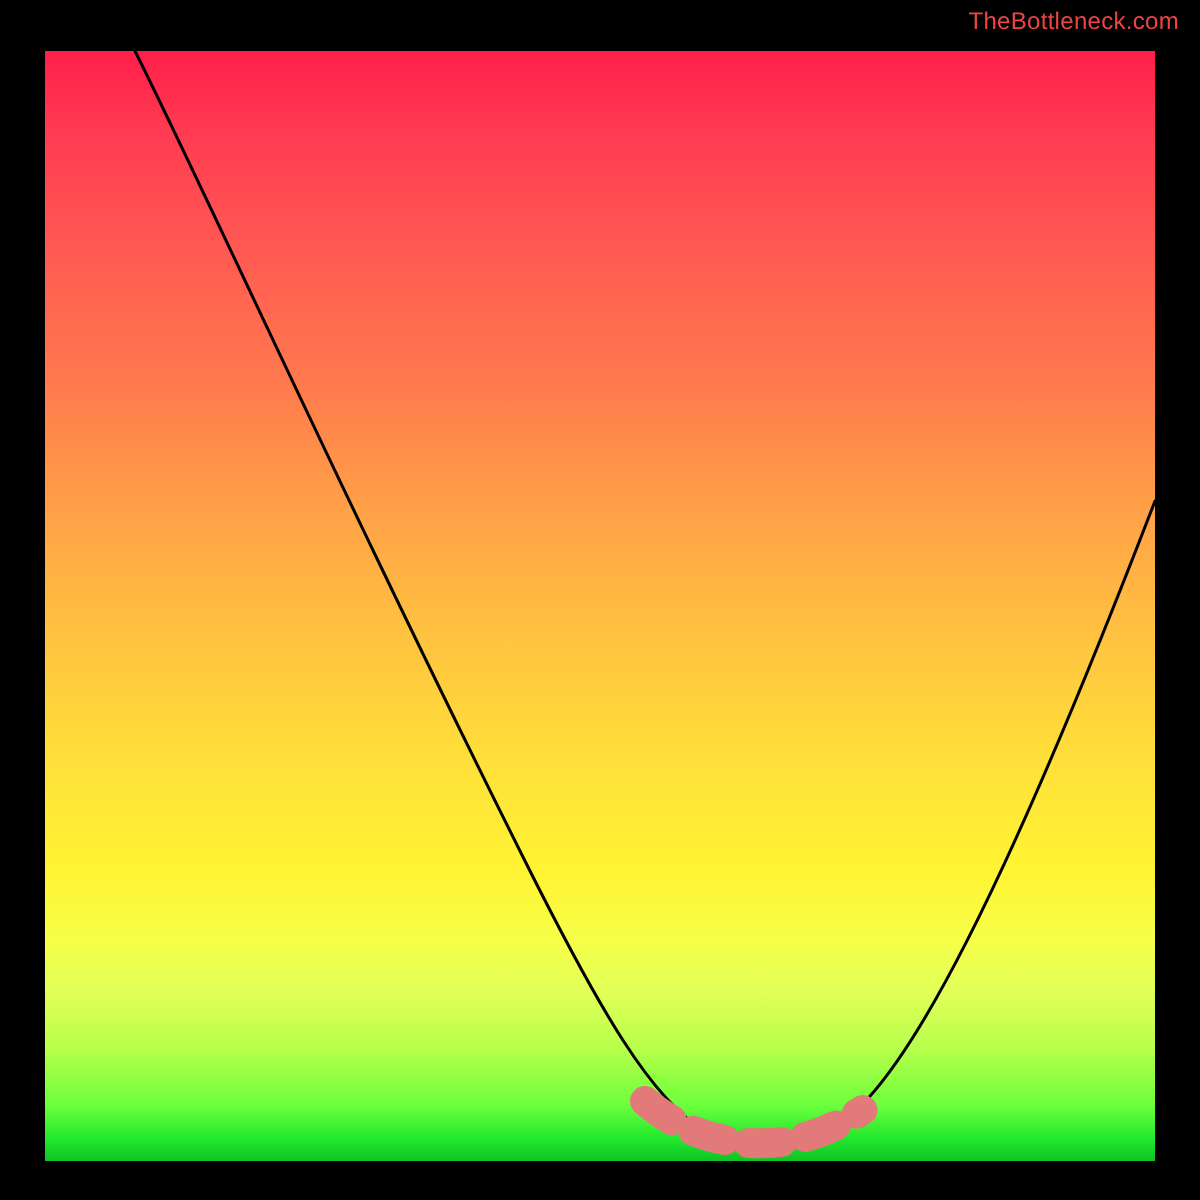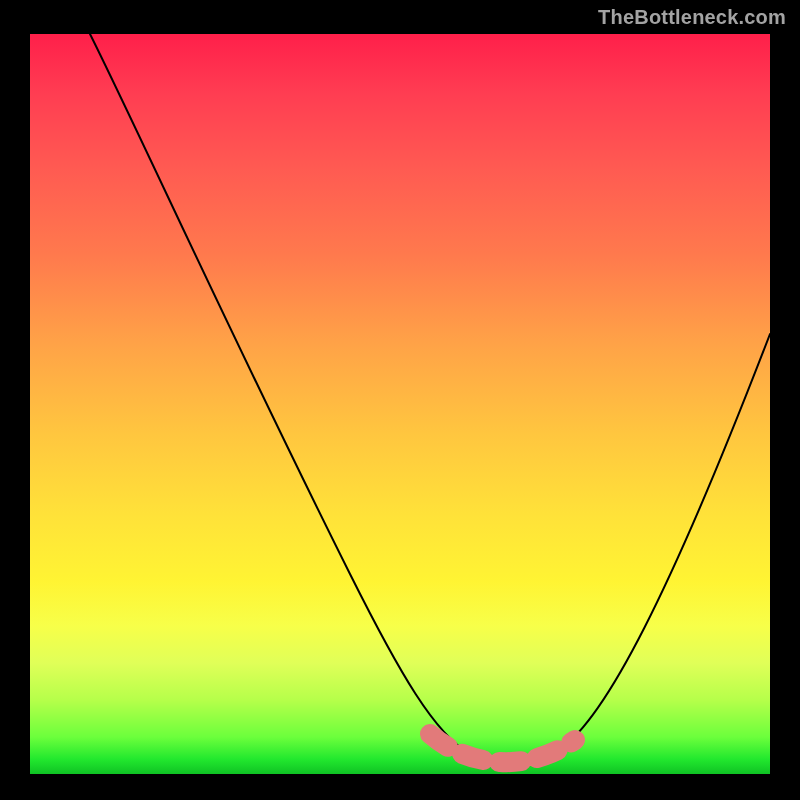--- a/index.html
+++ b/index.html
@@ -14,23 +14,23 @@
   .frame {
     position: relative;
     width: 800px;
     height: 800px;
     background: #000;
   }
   .attribution {
     position: absolute;
     top: 6px;
     right: 14px;
-    color: #a3a3a3;
-    font-size: 20px;
-    font-weight: 700;
+    color: #ef4444;
+    font-size: 16px;
+    font-weight: 400;
     letter-spacing: 0.2px;
     user-select: none;
   }
   .plot {
     position: absolute;
     left: 30px;
     top: 34px;
     width: 740px;
     height: 740px;
     

